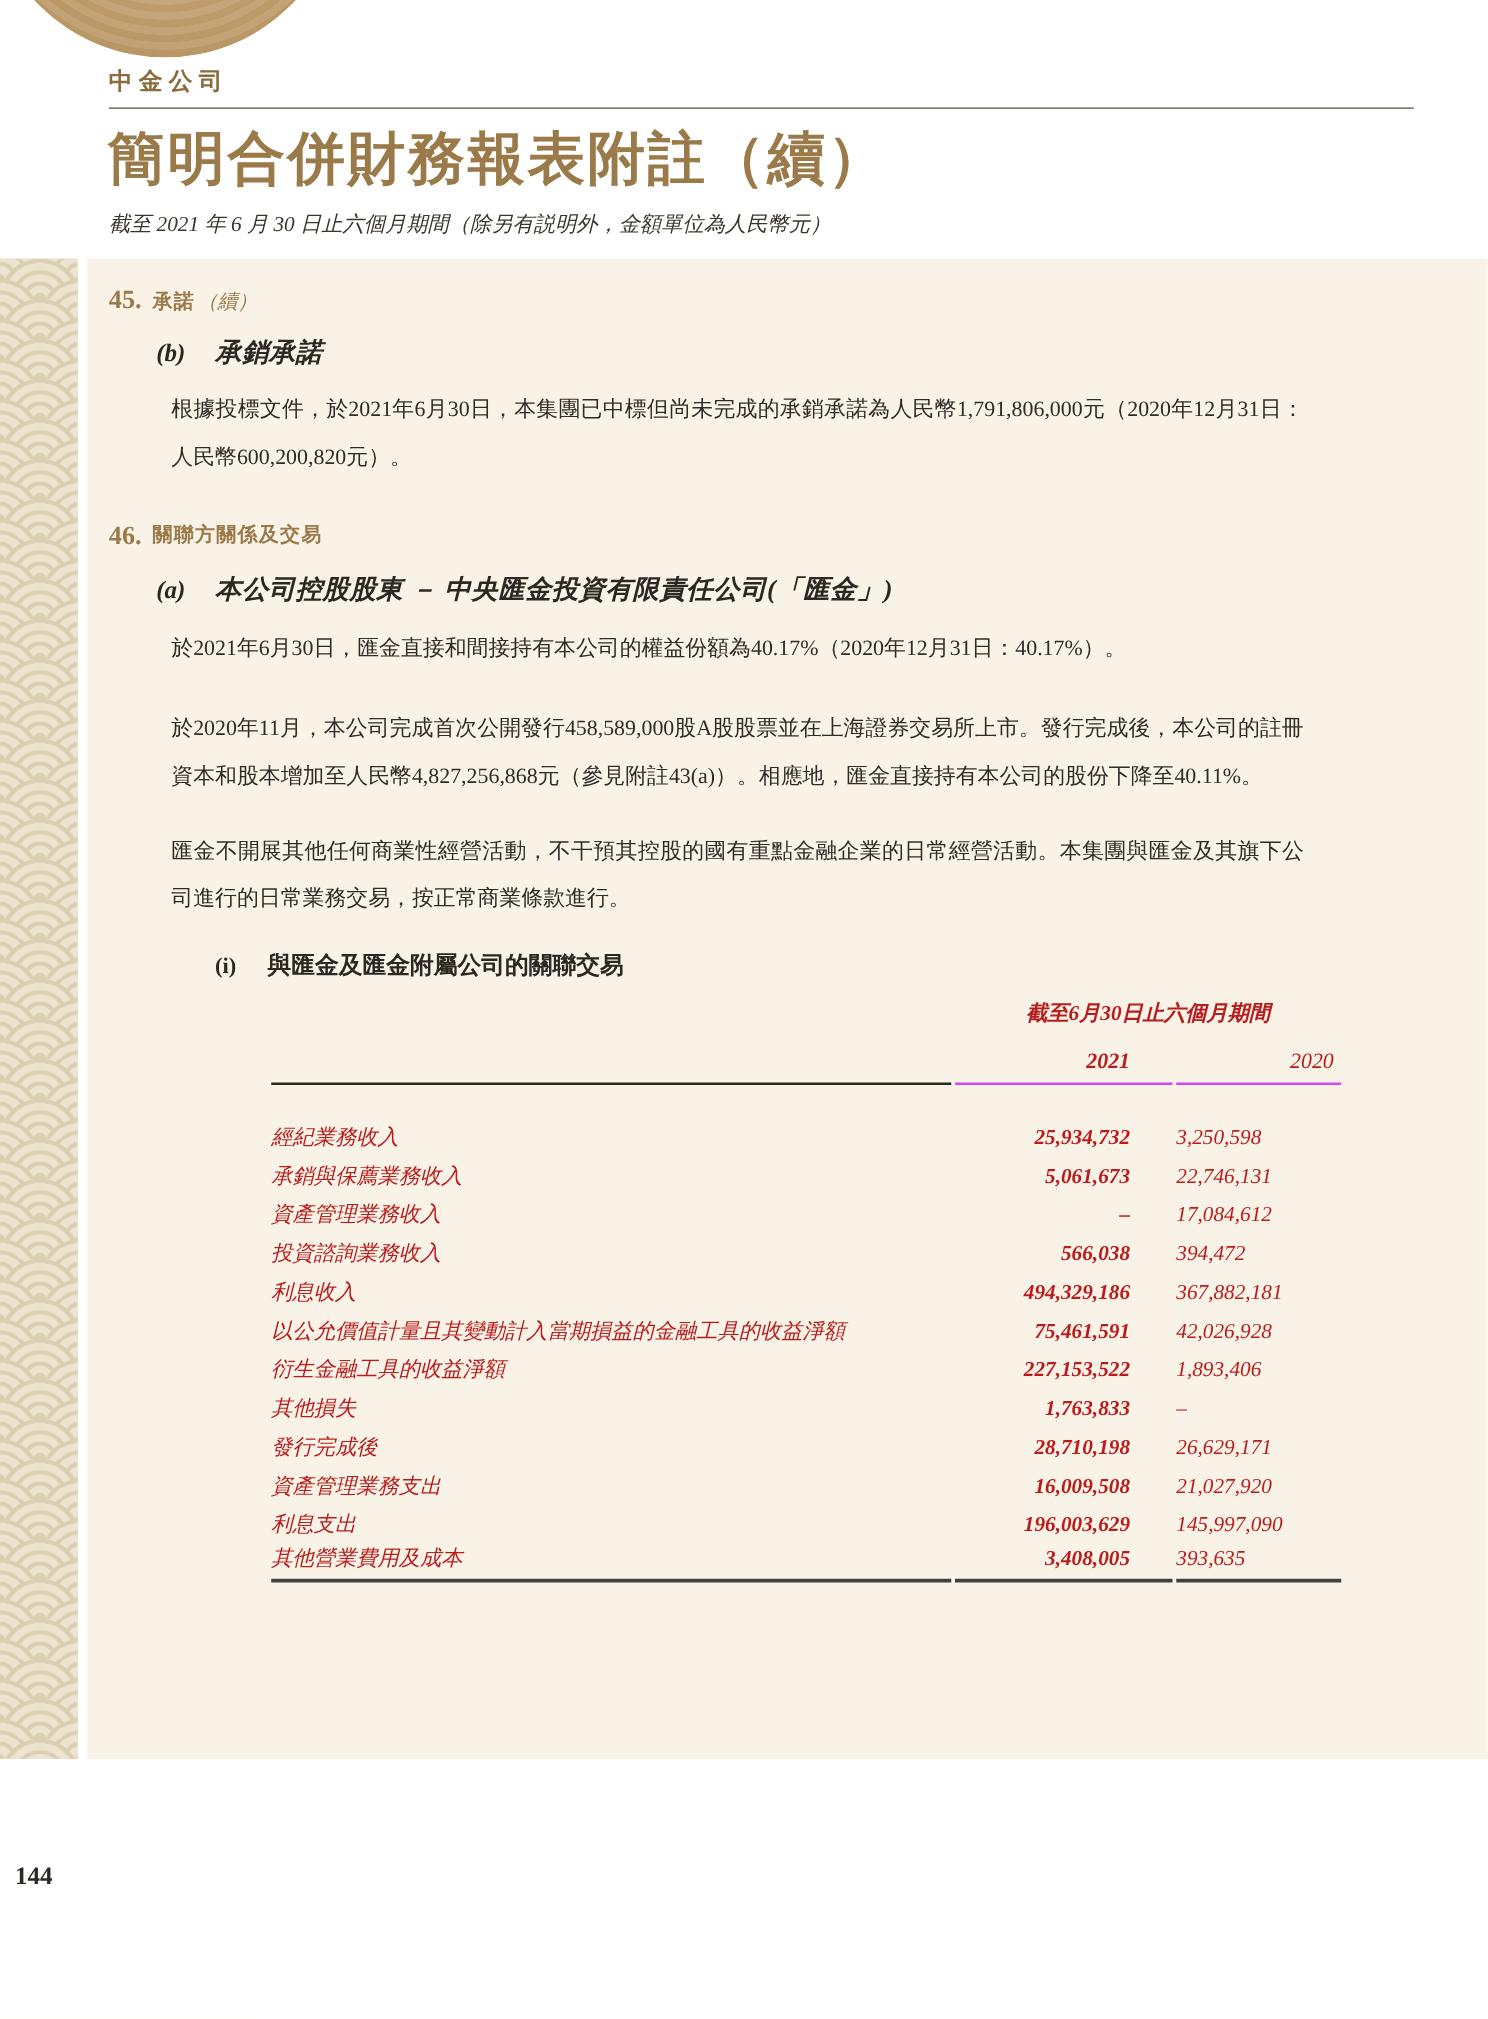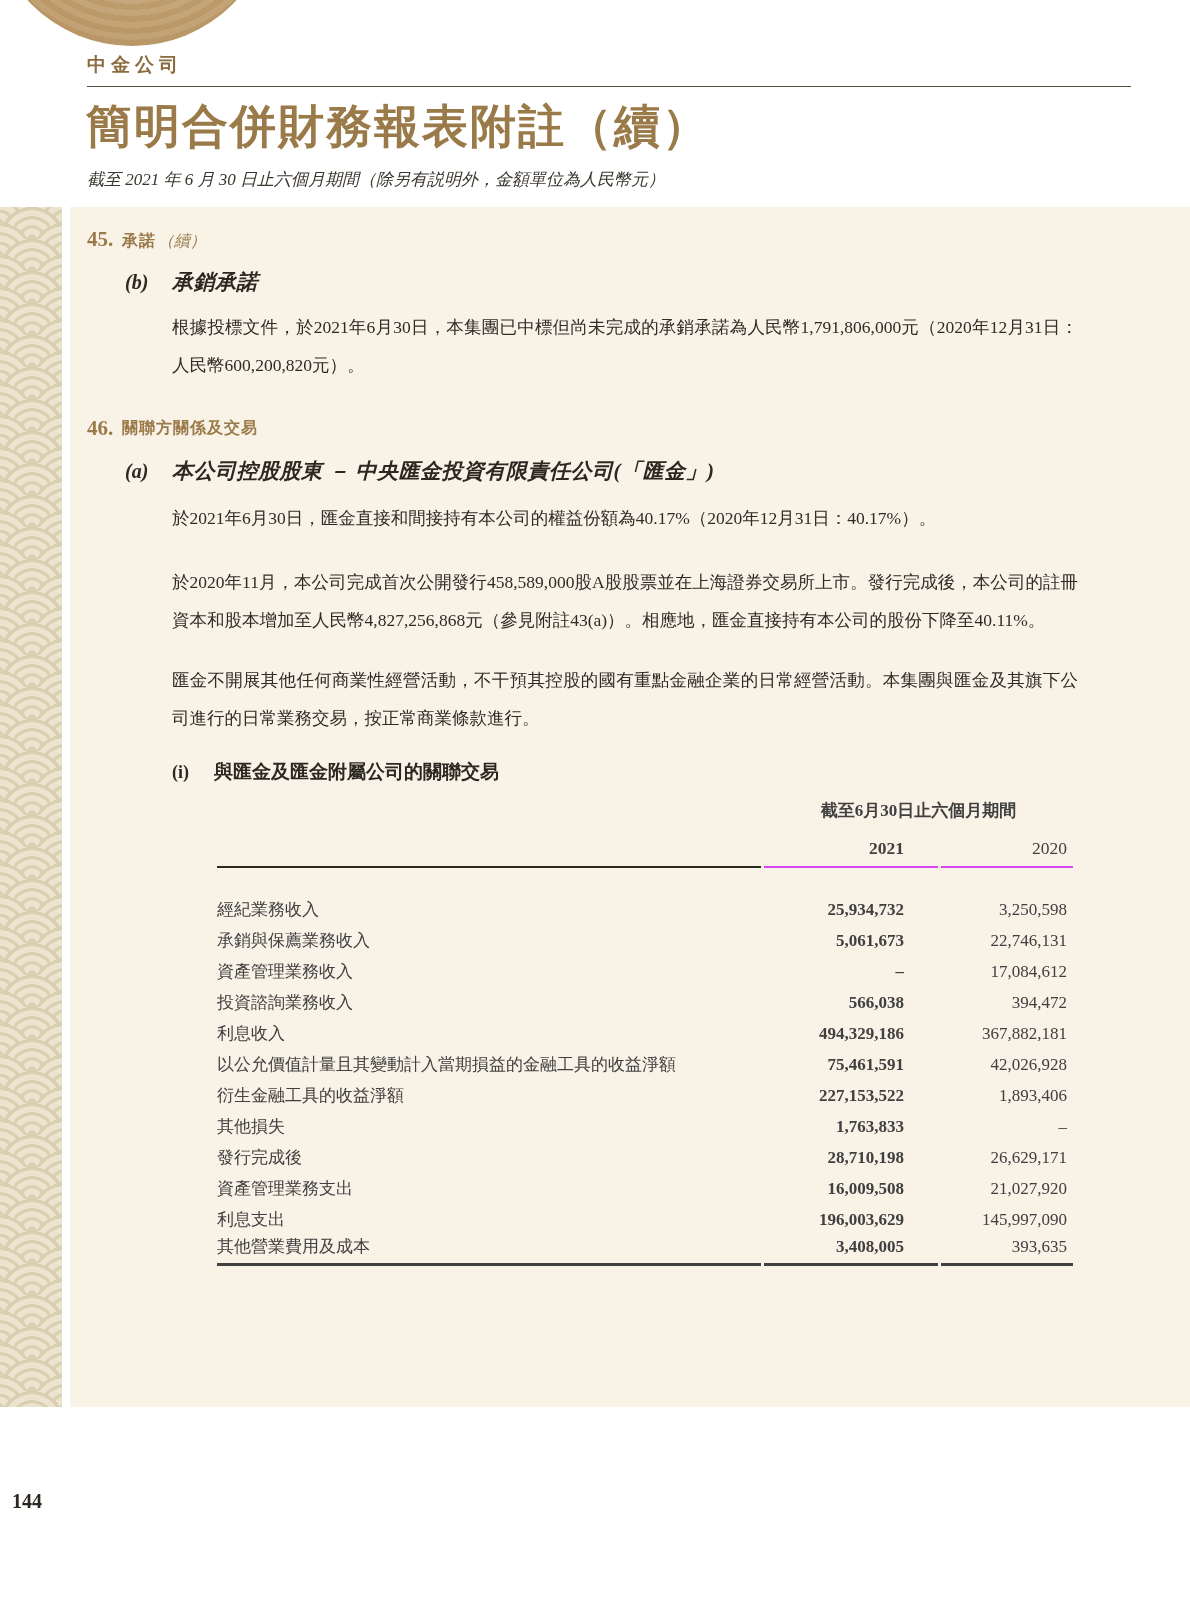--- a/index.html
+++ b/index.html
@@ -63,46 +63,46 @@
   .sec-head .num { width:35px; font-size:21px; }
   .sec-head .ttl { font-size:16px; letter-spacing:1px; }
   .sec-head .sfx { font-size:16px; font-style:italic; font-weight:normal; color:#9a7a48; margin-left:2px; }
 
   .sub-head { display:flex; align-items:baseline; margin:16px 0 0 55px;
     color:#2b2822; font-weight:bold; font-style:italic; }
   .sub-head .lbl { width:47px; font-size:20px; }
   .sub-head .ttl { font-size:21px; letter-spacing:0.5px; }
 
   .para {
-    margin-left:102px; width:906px;
+    margin-left:67px; width:906px;
     font-size:17.5px; line-height:38px; color:#2f2c26;
     text-align:justify;
   }
   .para.first { margin-top:12px; }
 
   .sub-i { display:flex; align-items:baseline; margin:22px 0 0 102px;
     color:#2b2822; font-weight:bold; }
   .sub-i .lbl { width:42px; font-size:18px; }
   .sub-i .ttl { font-size:19px; }
 
   
   table.rel-table {
     margin:14px 0 0 144px; border-collapse:separate; border-spacing:3px 0;
-    table-layout:fixed; width:862px; font-size:17px; color:#404040;
+    table-layout:fixed; width:862px; font-size:17px; color:#b91c1c;font-style:italic;
   }
   .rel-table .period-cell { text-align:center; font-weight:bold; padding-bottom:16px; font-size:17px; }
   .rel-table .col-head th { border-bottom:2px solid #d946ef; padding-bottom:7px; font-size:17.5px; }
   .rel-table th.y2021 { text-align:right; padding-right:34px; font-weight:bold; }
   .rel-table th.y2020 { text-align:right; padding-right:6px; font-weight:normal; }
   .rel-table .col-head td { border-bottom:2px solid #2b2822; }
   .rel-table tr.spacer td { height:26px; border:none; }
   .rel-table tbody td { height:31px; vertical-align:middle; }
   .rel-table tbody td.lbl { text-align:left; }
   .rel-table tbody td.v1 { text-align:right; padding-right:34px; font-weight:bold; }
-  .rel-table tbody td.v2 { text-align:right; padding-right:6px; }
+  .rel-table tbody td.v2 { text-align:left; padding-right:6px; }
   .rel-table tbody tr.last td { border-bottom:3px solid #404040; padding-bottom:5px; }
 
   .page-number {
     position:absolute; left:12px; top:1283px;
     font-size:20px; font-weight:bold; color:#2b2822;
   }
 </style>
 </head>
 <body>
 

